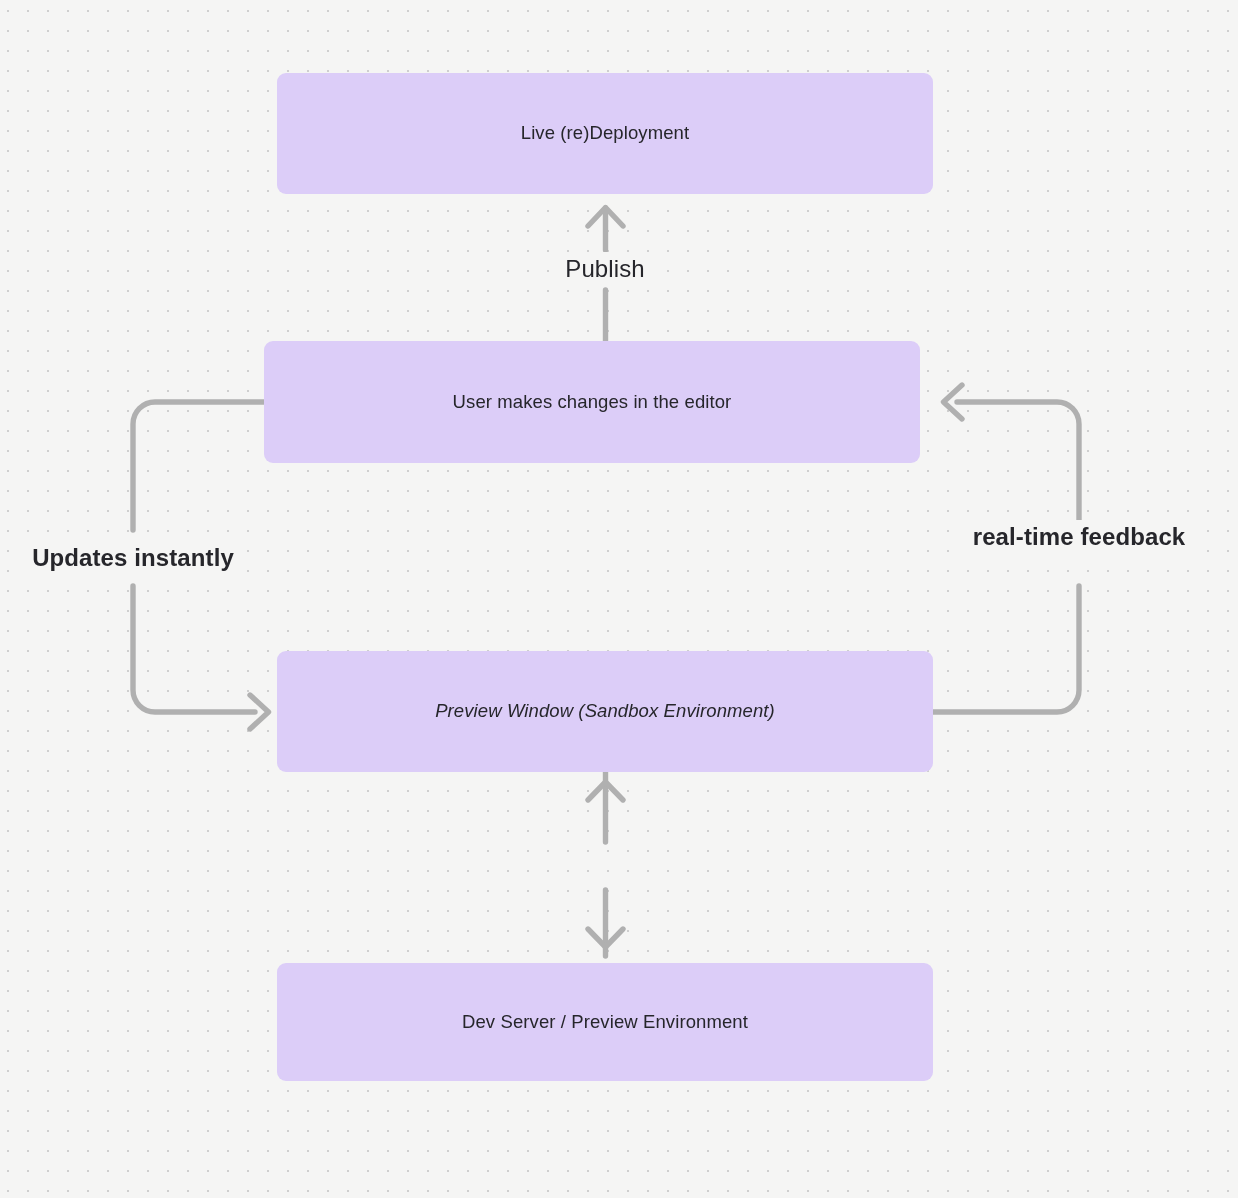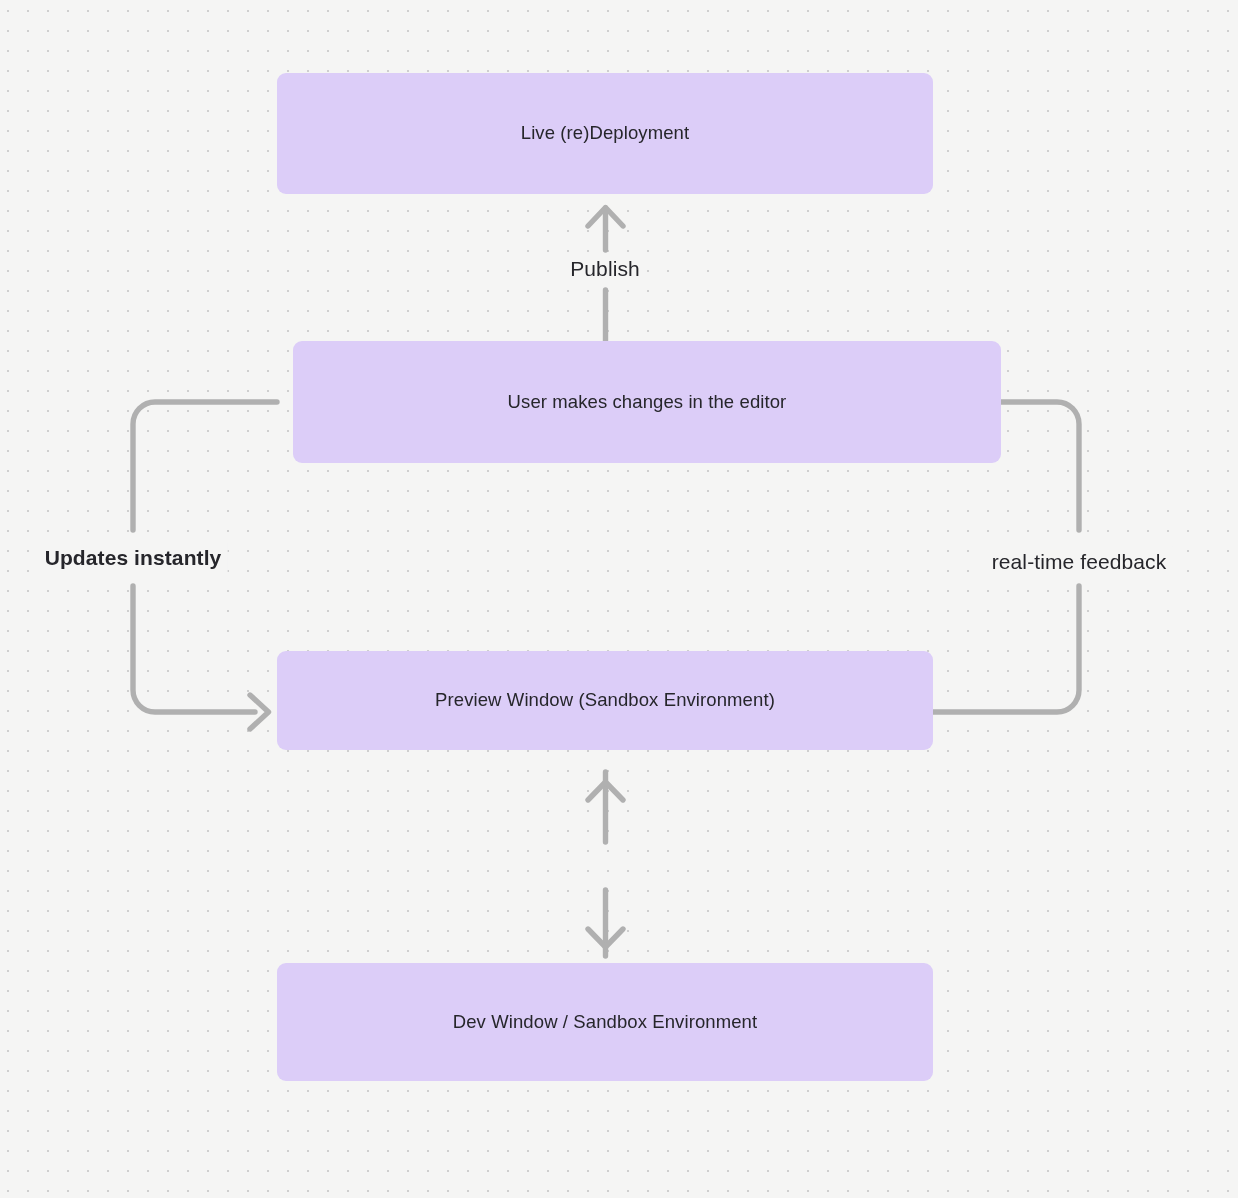--- a/index.html
+++ b/index.html
@@ -40,21 +40,21 @@
   .node-label {
     font-size: 18.5px;
     color: #26262b;
     letter-spacing: 0.1px;
     text-align: center;
     line-height: 1.3;
     white-space: nowrap;
   }
   .edge-label {
     position: absolute;
-    font-size: 21px;
+    font-size: 24px;
     color: #26262b;
     letter-spacing: 0.1px;
     white-space: nowrap;
     background: #f5f5f4;
     padding: 2px 6px;
     line-height: 1.25;
   }
   .edge-label.center {
     transform: translate(-50%, -50%);
   }
@@ -92,32 +92,32 @@
         <path d="M588 929 L605.5 947 L623 929"></path>
       </g>
 
     </g>
   </svg>
 
   <div class="node" style="left:277px; top:73px; width:656px; height:121px;">
     <span class="node-label">Live (re)Deployment</span>
   </div>
 
-  <div class="node" style="left:293px; top:341px; width:708px; height:122px;">
+  <div class="node" style="left:264px; top:341px; width:656px; height:122px;">
     <span class="node-label">User makes changes in the editor</span>
   </div>
 
-  <div class="node" style="left:277px; top:651px; width:656px; height:99px;">
+  <div class="node" style="left:277px; top:651px; width:656px; height:121px;font-style:italic;">
     <span class="node-label">Preview Window (Sandbox Environment)</span>
   </div>
 
   <div class="node" style="left:277px; top:963px; width:656px; height:118px;">
-    <span class="node-label">Dev Window / Sandbox Environment</span>
+    <span class="node-label">Dev Server / Preview Environment</span>
   </div>
 
   <div class="edge-label center" style="left:605px; top:269px;">Publish</div>
 
   <div class="edge-label center" style="left:133px; top:558px;font-weight:bold;">Updates instantly</div>
 
-  <div class="edge-label center" style="left:1079px; top:562px;">real-time feedback</div>
+  <div class="edge-label center" style="left:1079px; top:537px;font-weight:bold;">real-time feedback</div>
 
 
 </div>
 
 </body></html>

